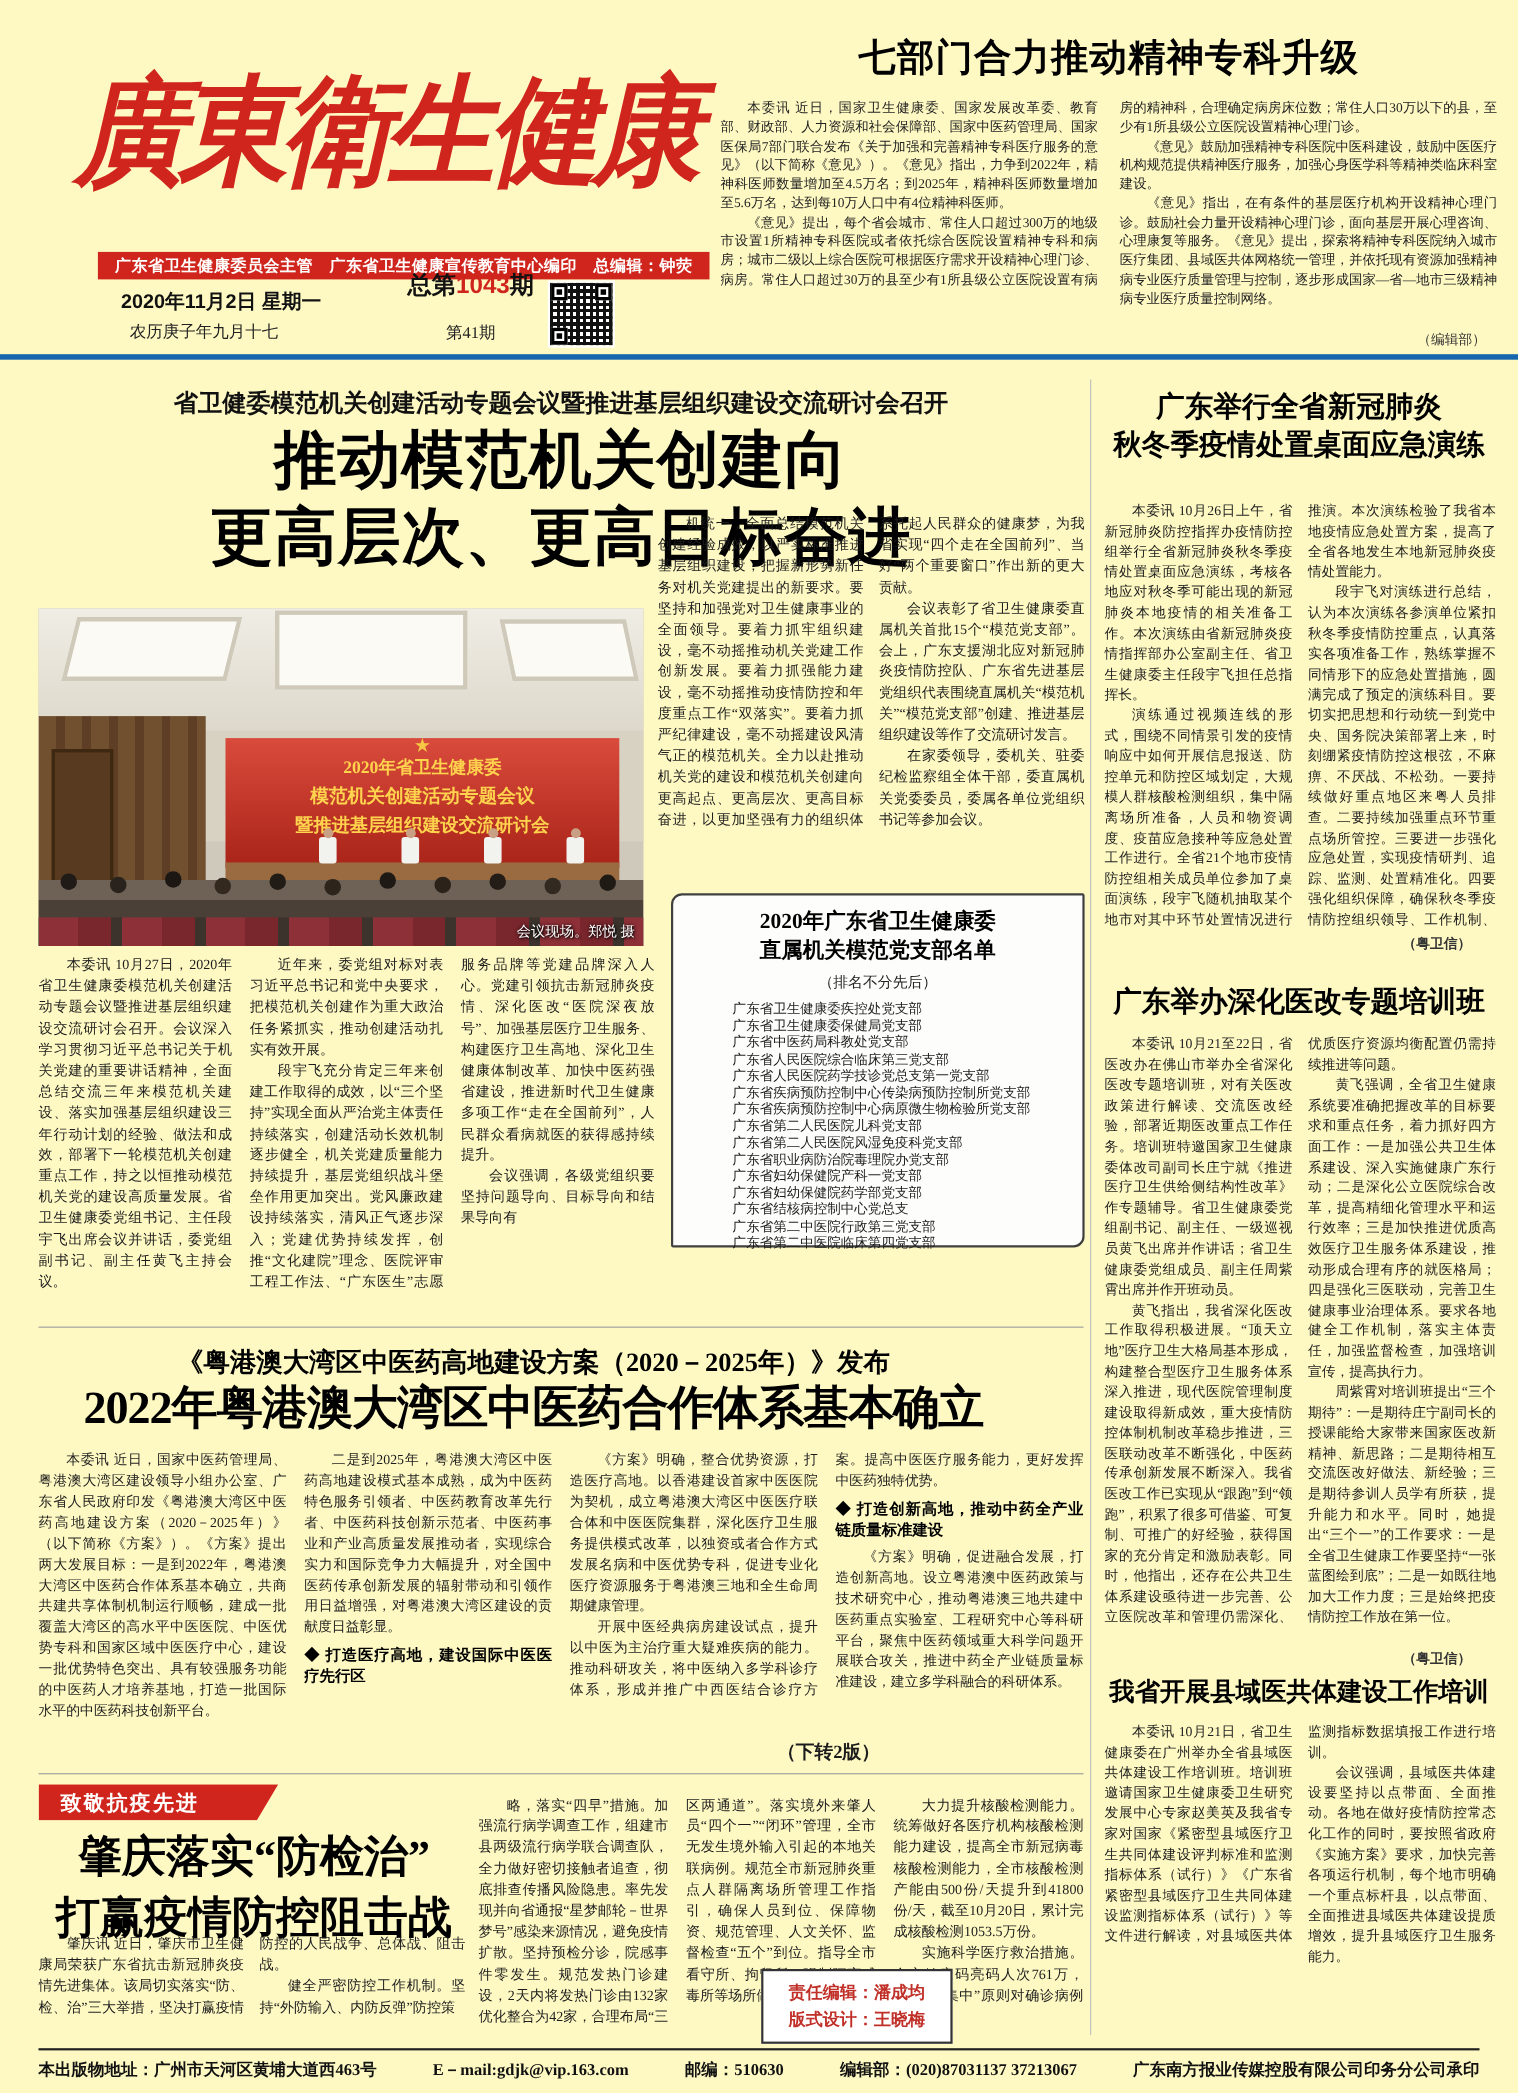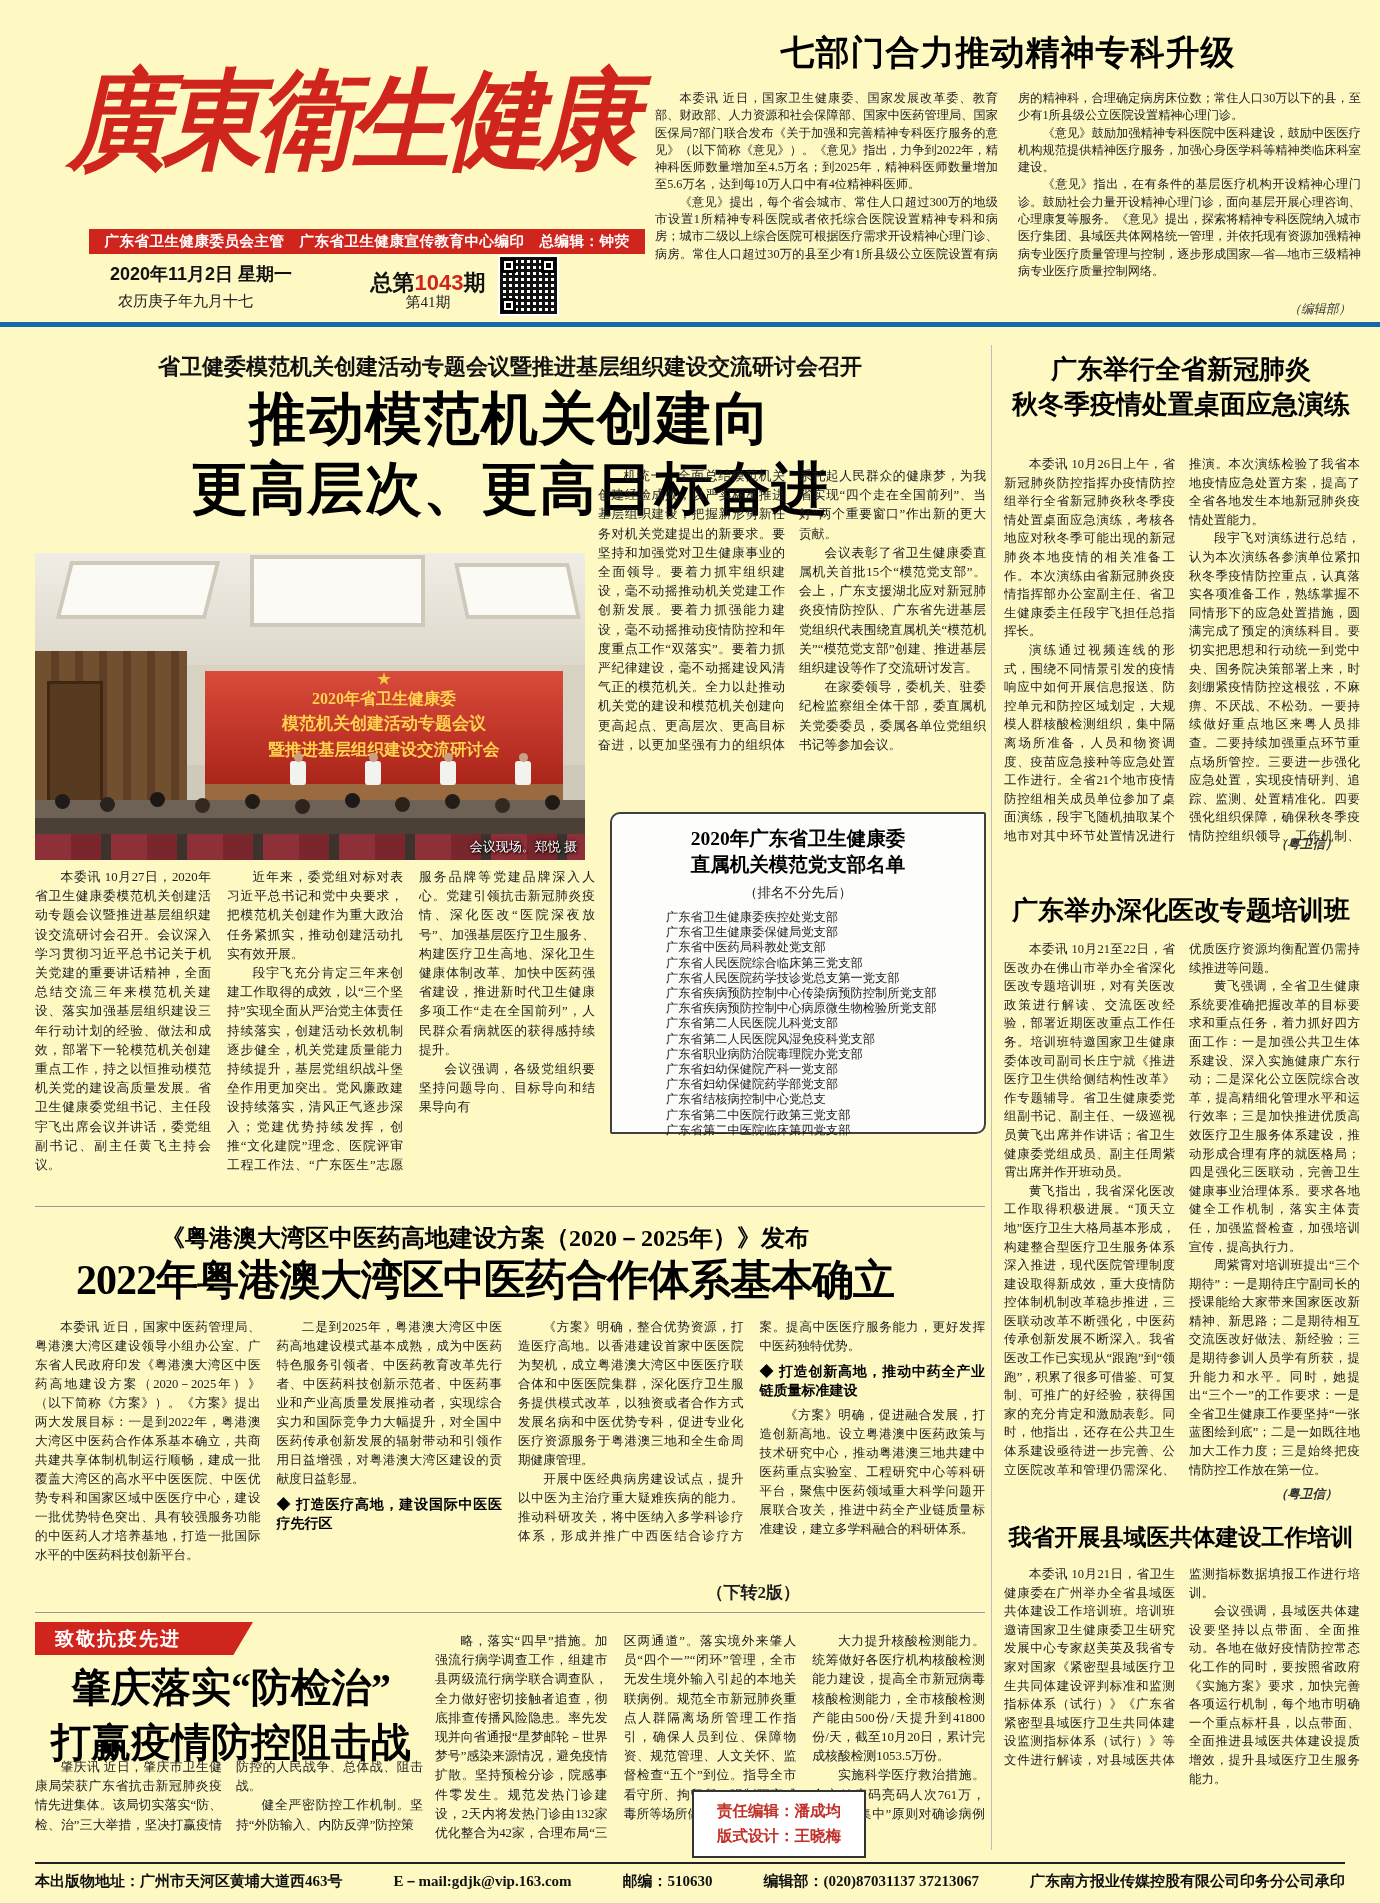--- a/index.html
+++ b/index.html
@@ -9,37 +9,37 @@
 
   
   .masthead-title{left:52px;top:22px;width:596px;height:198px;display:flex;align-items:center;justify-content:center;
     font-family:"DejaVu Serif",serif;font-style:italic;font-weight:bold;font-size:100px;
     color:#d0251c;letter-spacing:-6px;white-space:nowrap;transform:scaleY(1.08);}
   .red-bar{left:89px;top:229px;width:556px;height:25px;background:#d0251c;color:#fff;
     display:flex;align-items:center;justify-content:center;
     font-family:Liberation Sans, sans-serif;font-weight:bold;font-size:14.5px;letter-spacing:.5px;}
   .date1{left:110px;top:262px;width:220px;font-family:"Liberation Sans",sans-serif;font-weight:bold;font-size:18px;color:#111;}
   .date2{left:118px;top:292px;width:220px;font-size:15px;color:#222;}
-  .issue1{left:358px;top:268px;width:140px;text-align:center;font-family:"Liberation Sans",sans-serif;font-weight:bold;font-size:22px;color:#111;}
+  .issue1{left:358px;top:244px;width:140px;text-align:center;font-family:"Liberation Sans",sans-serif;font-weight:bold;font-size:22px;color:#111;}
   .issue1 .num{color:#d0251c;}
   .issue2{left:358px;top:293px;width:140px;text-align:center;font-size:15px;color:#222;}
   .qr{left:500px;top:257px;width:57px;height:57px;background:
       repeating-linear-gradient(0deg,#111 0 3px,transparent 3px 6px),
       repeating-linear-gradient(90deg,#111 0 3px,#fff 3px 6px);outline:2px solid #fff;}
   .qr .finder{position:absolute;width:15px;height:15px;background:#fff;border:3px solid #000;box-sizing:border-box;}
   .qr .f1{left:1px;top:1px;} .qr .f2{right:1px;top:1px;} .qr .f3{left:1px;bottom:1px;}
   .qr .finder::after{content:"";position:absolute;left:2px;top:2px;width:5px;height:5px;background:#000;}
 
   
   .tr-art{left:655px;top:30px;width:706px;height:288px;}
   .tr-head{width:100%;text-align:center;font-weight:bold;font-size:34px;letter-spacing:1px;color:#000;}
   .tr-body{margin-top:14px;height:205px;overflow:hidden;column-count:2;column-gap:20px;
     font-size:12.2px;line-height:17.3px;text-align:justify;}
   .tr-body p,.flow p{margin:0;text-indent:2em;}
-  .attr-abs{position:absolute;font-size:12.5px;font-style:italic;color:#333;}
+  .attr-abs{position:absolute;font-size:12.5px;color:#333;margin-top:14px;}
 
   .blue-rule{left:0;top:322px;width:1380px;height:5px;background:#1566ac;}
   .v-div{left:991px;top:345px;width:1px;height:1505px;background:#bdbdbd;}
   .h-div{height:1px;background:#9a9a9a;}
 
   
   .kicker{left:35px;top:352px;width:950px;text-align:center;font-weight:bold;font-size:22px;color:#111;}
   .main-headline{left:35px;top:384px;width:950px;text-align:center;font-weight:bold;color:#000;
      font-size:57px;line-height:1.22;letter-spacing:1px;}
   .flow{overflow:hidden;text-align:justify;font-size:12.8px;line-height:19.2px;color:#1c1c1c;}

